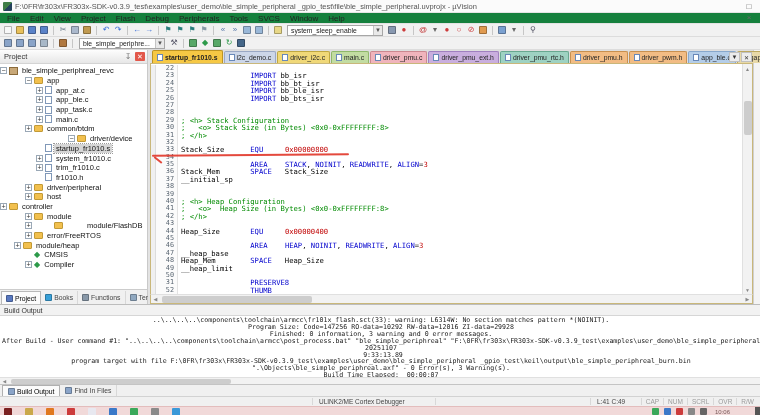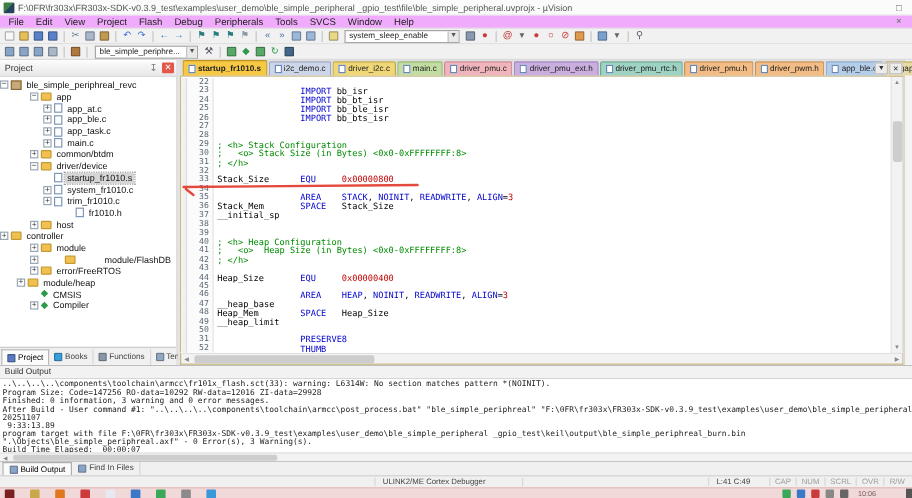--- a/index.html
+++ b/index.html
@@ -9,21 +9,21 @@
   
   .titlebar { height:13px; background:#fbfbfb; border-bottom:1px solid #e4e4e4;
     display:flex; align-items:center; padding:0 3px; }
   .app-ico { width:9px; height:9px; margin-right:3px; border-radius:1px;
     background:linear-gradient(135deg,#3f7d46 50%,#24425c 50%); flex:none; }
   .title-text { font-size:7.5px; color:#555; white-space:nowrap; overflow:hidden; flex:1; }
   .win-btn { width:16px; height:11px; display:flex; align-items:center; justify-content:center;
     font-size:8px; color:#666; flex:none; }
 
   
-  .menubar { height:11px; background:#f0abfc; border-bottom:1px solid #e2e2e2;
+  .menubar { height:11px; background:#15803d; border-bottom:1px solid #e2e2e2;
     display:flex; align-items:center; padding-left:2px; }
   .menu-item { font-size:8px; color:#222; padding:0 5px; white-space:nowrap; }
 
   
   .toolbar { height:13px; background:#f1f1f1; border-bottom:1px solid #dcdcdc;
     display:flex; align-items:center; padding-left:2px; }
   .tb-group { display:inline-flex; align-items:center; }
   .tbi { display:inline-flex; width:12px; height:11px; align-items:center; justify-content:center;
     font-size:8px; line-height:1; border-radius:2px; flex:none; }
   .tbi .bx { width:8px; height:8px; border-radius:1px; border:1px solid rgba(0,0,0,.28); }
@@ -107,21 +107,21 @@
   .hs-fill { flex:1; }
 
   .right-strip { width:7px; flex:none; background:#f4f4f4; border-left:1px solid #d0d0d0; }
 
   
   .build-panel { height:80px; border-top:1px solid #bdbdbd; display:flex; flex-direction:column; }
   .bo-hdr { height:11px; flex:none; background:#f2f2f2; border-bottom:1px solid #d6d6d6;
     font-size:7px; color:#333; display:flex; align-items:center; padding-left:4px; }
   .bo-body { flex:1; background:#fff; overflow:hidden; padding:1px 0 0 2px;
     font-family:"DejaVu Sans Mono", monospace; }
-  .out-line { font-size:6.6px; line-height:6.9px; white-space:pre; color:#1a1a1a; }
+  .out-line { font-size:6.6px; line-height:6.9px; white-space:pre; color:#1a1a1a;text-align:center; }
   .bo-hscroll { height:7px; flex:none; background:#f2f2f2; border-top:1px solid #e0e0e0;
     display:flex; align-items:center; font-size:4.5px; color:#888; }
   .bo-thumb { width:220px; height:5px; background:#cdcdcd; border-radius:2px; margin-left:2px; }
 
   
   .bottom-tabs { height:12px; background:#f0f0f0; border-top:1px solid #c4c4c4;
     display:flex; align-items:flex-end; padding-left:2px; }
   .btab { display:inline-flex; align-items:center; height:11px; padding:0 5px; font-size:6.8px;
     color:#444; border-right:1px solid #d8d8d8; white-space:nowrap; }
   .btab.active { background:#fbfbfb; border:1px solid #b0b0b0; border-bottom:none; color:#000; }
@@ -325,44 +325,49 @@
         <div class="tree-item" style="padding-left: 36px;">
           <span class="exp">+</span>
           <span class="t-file"></span>
           <span class="ti-label">main.c</span>
         </div>
         <div class="tree-item" style="padding-left: 25px;">
           <span class="exp">+</span>
           <span class="t-folder"></span>
           <span class="ti-label">common/btdm</span>
         </div>
-        <div class="tree-item" style="padding-left: 25px;">
+        <div class="tree-item" style="padding-left: 25px; margin-left: 43px;">
           <span class="exp">−</span>
           <span class="t-folder"></span>
           <span class="ti-label">driver/device</span>
         </div>
         <div class="tree-item selected" style="padding-left: 36px;">
           <span class="exp-sp"></span>
           <span class="t-file"></span>
           <span class="ti-label">startup_fr1010.s</span>
         </div>
         <div class="tree-item" style="padding-left: 36px;">
           <span class="exp">+</span>
           <span class="t-file"></span>
           <span class="ti-label">system_fr1010.c</span>
         </div>
         <div class="tree-item" style="padding-left: 36px;">
           <span class="exp">+</span>
           <span class="t-file"></span>
           <span class="ti-label">trim_fr1010.c</span>
         </div>
-        <div class="tree-item" style="padding-left: 36px; margin-left: 18px;">
+        <div class="tree-item" style="padding-left: 36px;">
           <span class="exp-sp"></span>
           <span class="t-file"></span>
           <span class="ti-label">fr1010.h</span>
+        </div>
+        <div class="tree-item" style="padding-left: 25px;">
+          <span class="exp">+</span>
+          <span class="t-folder"></span>
+          <span class="ti-label">driver/peripheral</span>
         </div>
         <div class="tree-item" style="padding-left: 25px;">
           <span class="exp">+</span>
           <span class="t-folder"></span>
           <span class="ti-label">host</span>
         </div>
         <div class="tree-item" style="">
           <span class="exp">+</span>
           <span class="t-folder"></span>
           <span class="ti-label">controller</span>

